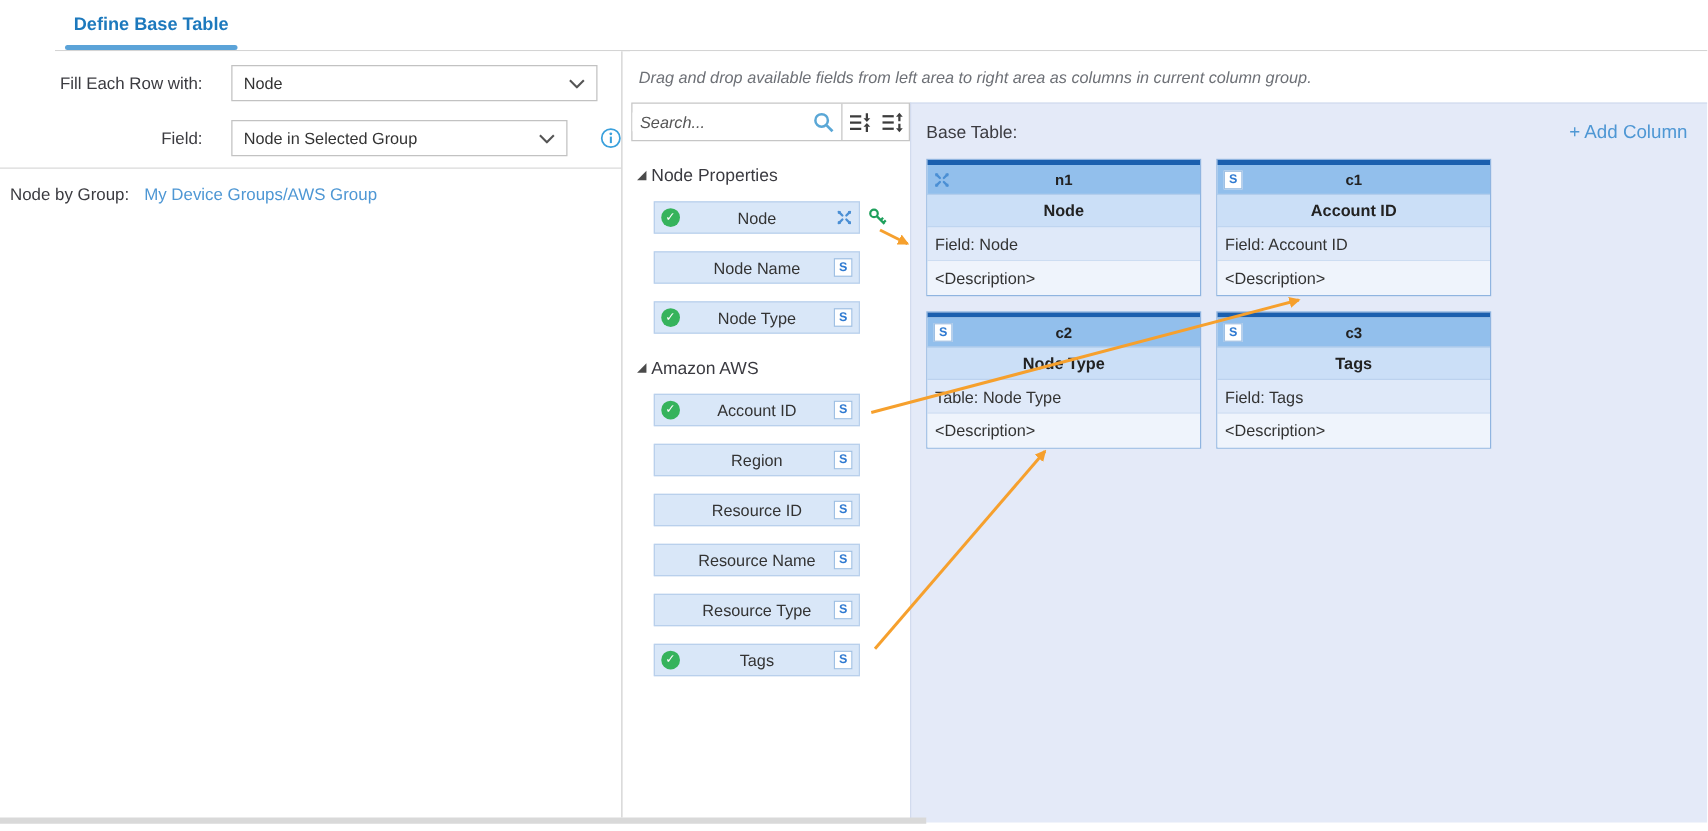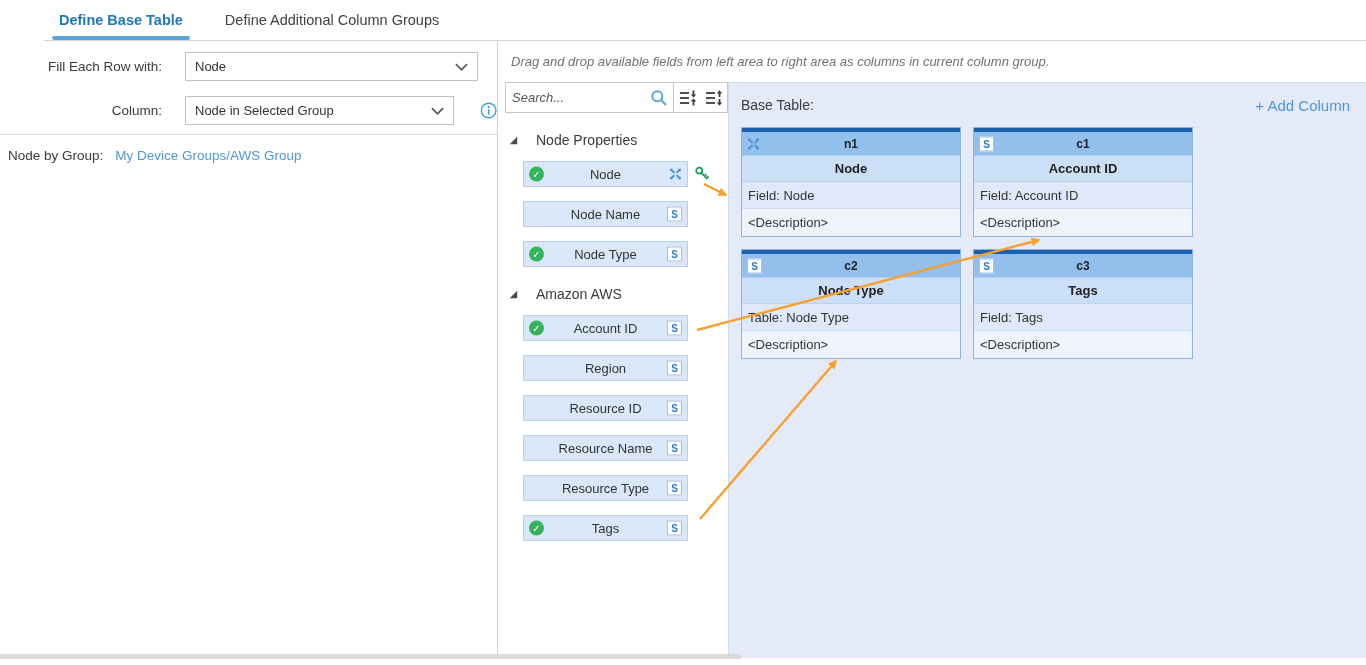--- a/index.html
+++ b/index.html
@@ -45,21 +45,21 @@
   .toolbar { margin-left:6px; width:223px; height:31px; border:1px solid #c6c6c6; display:flex;
              align-items:center; background:#fff; }
   .search { flex:1 1 auto; min-width:0; border:none; outline:none; font-size:13px; font-style:italic;
             color:#444; padding:0 6px; font-family:"Liberation Sans","DejaVu Sans",sans-serif; }
   .search::placeholder { color:#555; font-style:italic; }
   .tb-icon { flex:0 0 auto; width:26px; height:29px; display:flex; align-items:center; justify-content:center;
              background:none; border:none; cursor:pointer; }
   .vsep { width:1px; height:29px; background:#c6c6c6; margin:0 1px; }
 
   .tree { padding-left:9px; }
-  .tree-group-header { display:flex; align-items:center; gap:18px; margin-top:18px; font-size:14px;
+  .tree-group-header { display:flex; align-items:center; gap:3px; margin-top:18px; font-size:14px;
                        color:#3a3a40; cursor:pointer; height:17px; }
   .pill-row { position:relative; margin-left:15px; margin-top:14px; width:165px; height:26px; }
   .pill-row.firstpill { margin-top:13px; }
   .field-pill { position:relative; width:165px; height:26px; background:#d9e7f8; border:1px solid #b9d0ec;
                 display:flex; align-items:center; justify-content:center; font-size:13px; color:#333;
                 cursor:grab; }
   .check-badge { position:absolute; left:5px; top:50%; transform:translateY(-50%); width:15px; height:15px;
                  border-radius:50%; background:var(--check-green,#36b35c); color:#fff; font-size:10px;
                  font-weight:bold; display:flex; align-items:center; justify-content:center; }
   .type-slot { position:absolute; right:5px; top:50%; transform:translateY(-50%); display:flex; }
@@ -93,35 +93,34 @@
   .arrows { position:absolute; left:0; top:0; width:1366px; height:665px; pointer-events:none; }
   .bottom-strip { position:absolute; left:0; top:654px; width:741px; height:5px; background:#d9d9d9; }
 </style>
 </head>
 <body>
 
 <div id="page">
 
   <div class="tabbar">
     <div class="tab first active">Define Base Table</div>
-    <div class="tab second">Define Additional Column Groups</div>
   </div>
 
   <div class="left-panel">
     <div class="form-row r1">
       <span class="form-label">Fill Each Row with:</span>
       <div class="select">
         <span>Node</span>
         <svg class="chev" width="13" height="8" viewBox="0 0 14 8">
             <path d="M1 1 L7 7 L13 1" stroke="#555" stroke-width="1.8" fill="none"></path>
           </svg>
       </div>
     </div>
     <div class="form-row">
-      <span class="form-label">Column:</span>
+      <span class="form-label">Field:</span>
       <div class="select">
         <span>Node in Selected Group</span>
         <svg class="chev" width="13" height="8" viewBox="0 0 14 8">
             <path d="M1 1 L7 7 L13 1" stroke="#555" stroke-width="1.8" fill="none"></path>
           </svg>
       </div>
       <svg class="info-btn" viewBox="0 0 20 20">
         <circle cx="10" cy="10" r="8.4" fill="none" stroke="#3aa0dc" stroke-width="1.6"></circle>
         <circle cx="10" cy="6" r="1.3" fill="#3aa0dc"></circle>
         <rect x="9.1" y="8.6" width="1.9" height="6" fill="#3aa0dc"></rect>

